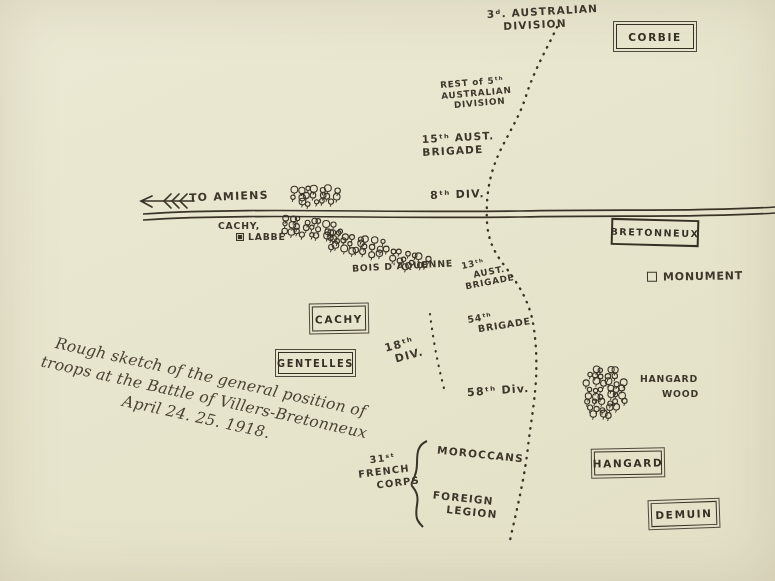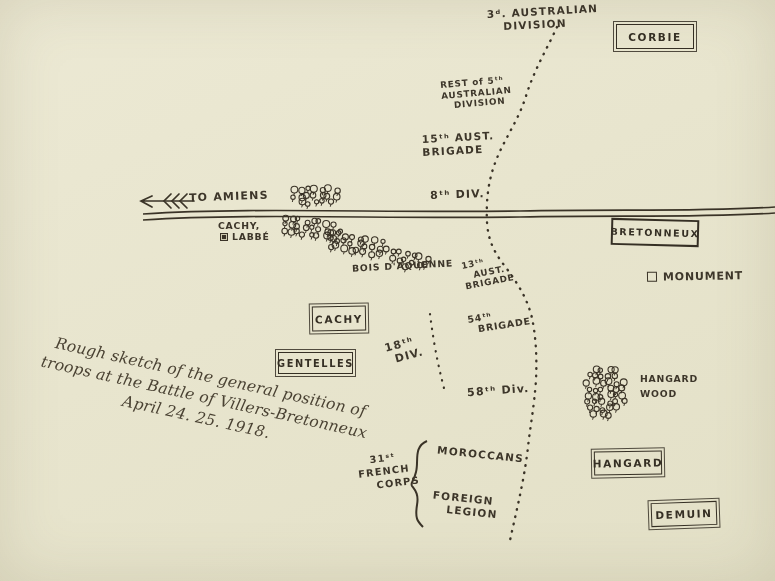--- a/index.html
+++ b/index.html
@@ -373,36 +373,36 @@
     <span class="ln">FOREIGN</span>
     <span class="ln" style="margin-left:15px">LEGION</span>
   </div>
 
   <div class="lbl md" style="left:189px;top:190px;transform:rotate(-2deg);">
     <span>TO AMIENS</span>
   </div>
 
   <div class="lbl sm" style="left:218px;top:221px;font-size:9.3px;">
     <span class="ln">CACHY,</span>
-    <span class="ln" style="margin-left:2px;">
+    <span class="ln" style="margin-left:18px;">
       <span class="marker-solid"></span><span>LABBÉ</span>
     </span>
   </div>
 
   <div class="lbl sm" style="left:352px;top:261px;transform:rotate(-3deg);font-size:9.3px;">
     <span>BOIS D'AQUENNE</span>
   </div>
 
   <div class="lbl sm" style="left:647px;top:271px;transform:rotate(-1deg);font-size:11px;">
     <span class="marker-open"></span><span>MONUMENT</span>
   </div>
 
   <div class="lbl sm" style="left:640px;top:374px;font-size:9.3px;">
     <span class="ln">HANGARD</span>
-    <span class="ln" style="margin-top:4px;">WOOD</span>
+    <span class="ln" style="margin-left:22px;margin-top:4px;">WOOD</span>
   </div>
 
   <div class="box dbl" style="left:616px;top:24px;width:76px;height:23px;text-align:center;">
     <span>CORBIE</span>
   </div>
 
 
   <div class="box" style="left:611px;top:219px;width:84px;height:23px;border-width:2.2px;transform:rotate(1.5deg);font-size:9.5px;">
     <span>BRETONNEUX</span>
   </div>

